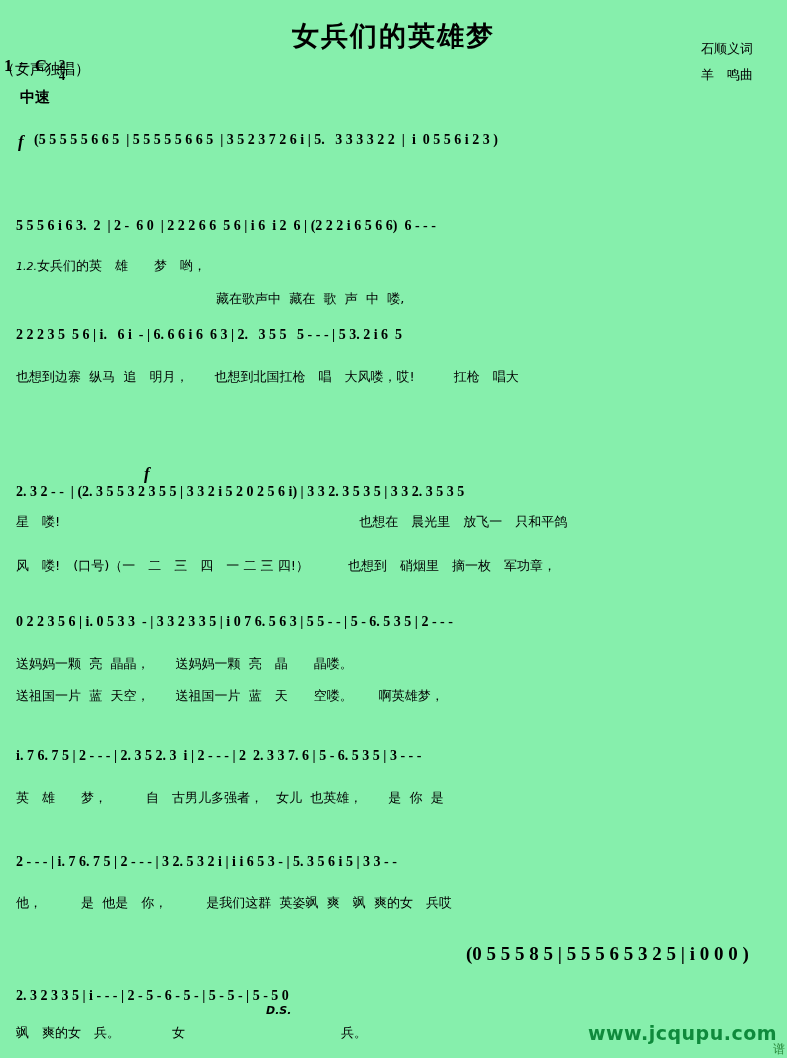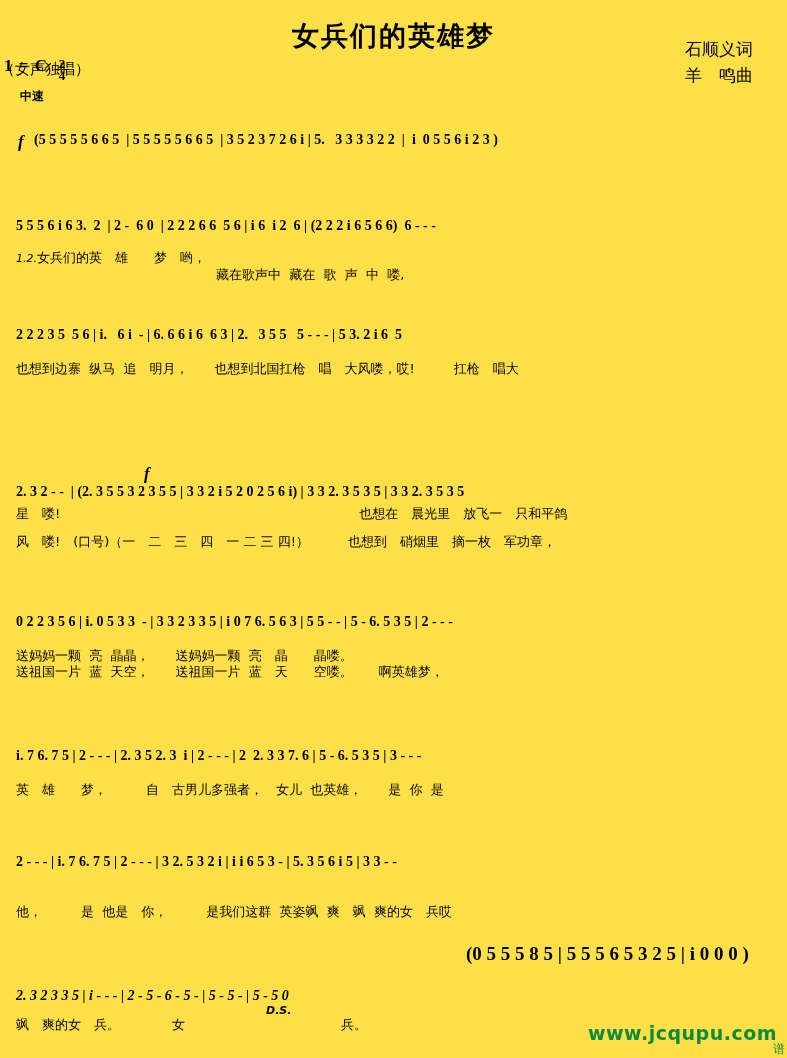--- a/index.html
+++ b/index.html
@@ -12,21 +12,21 @@
     height: 1058px;
     position: relative;
     font-family: "Liberation Serif", serif;
     color: #000000;
     overflow: hidden;
   }
   .sheet {
     position: relative;
     width: 787px;
     height: 1058px;
-    background: #fde047;
+    background: #86efac;
   }
 
   
   .title {
     position: absolute;
     top: 18px;
     left: 0;
     width: 787px;
     text-align: center;
     font-family: "DejaVu Sans", sans-serif;
@@ -42,21 +42,21 @@
     text-align: left;
     font-family: "DejaVu Sans", sans-serif;
     font-size: 15px;
   }
   .credits {
     position: absolute;
     top: 36px;
     right: 34px;
     text-align: left;
     font-family: "DejaVu Sans", sans-serif;
-    font-size: 17px;
+    font-size: 13px;
     line-height: 26px;
   }
   .keysig {
     position: absolute;
     top: 56px;
     left: 4px;
     font-family: "Liberation Serif", serif;
     font-size: 17px;
     font-weight: bold;
     letter-spacing: 1px;
@@ -80,21 +80,21 @@
     width: 13px;
     height: 1px;
     background: #000;
     margin: 1px 0;
   }
   .tempo {
     position: absolute;
     top: 88px;
     left: 20px;
     font-family: "DejaVu Sans", sans-serif;
-    font-size: 12px;
+    font-size: 15px;
     font-weight: bold;
   }
 
   
   .system {
     position: absolute;
     left: 16px;
     width: 756px;
   }
   .notes {
@@ -105,21 +105,21 @@
     white-space: pre;
     line-height: 28px;
   }
   .notes.small {
     font-size: 19px;
   }
   .lyricline {
     font-family: "DejaVu Sans", sans-serif;
     font-size: 13px;
     white-space: pre;
-    line-height: 16px;
+    line-height: 32px;
     letter-spacing: 0px;
   }
   .dyn {
     font-family: "Liberation Serif", serif;
     font-style: italic;
     font-weight: bold;
     font-size: 17px;
   }
   .idx {
     font-family: "DejaVu Sans", sans-serif;
@@ -193,26 +193,26 @@
     <div class="lyricline">送祖国一片  蓝  天空，　　送祖国一片  蓝　天　　空喽。　　啊英雄梦，</div>
   </div>
 
   <div class="system" style="top:742px;">
     <div class="notes">i. 7 6. 7 5 | 2 - - - | 2. 3 5 2. 3  i | 2 - - - | 2  2. 3 3 7. 6 | 5 - 6. 5 3 5 | 3 - - -</div>
     <div class="lyricline" style="margin-top:12px;">英　雄　　梦，　　　自　古男儿多强者，　女儿  也英雄，　　是  你  是</div>
   </div>
 
   <div class="system" style="top:848px;">
     <div class="notes">2 - - - | i. 7 6. 7 5 | 2 - - - | 3 2. 5 3 2 i | i i 6 5 3 - | 5. 3 5 6 i 5 | 3 3 - -</div>
-    <div class="lyricline" style="margin-top:28px;">他，　　　是  他是　你，　　　是我们这群  英姿飒  爽　飒  爽的女　兵哎</div>
+    <div class="lyricline" style="margin-top:11px;">他，　　　是  他是　你，　　　是我们这群  英姿飒  爽　飒  爽的女　兵哎</div>
   </div>
 
   <div class="system" style="top:940px;">
     <div class="notes small" style="padding-left:450px;">(0 5 5 5 8 5 | 5 5 5 6 5 3 2 5 | i 0 0 0 )</div>
-    <div class="notes" style="margin-top:14px;font-style:italic;">2. 3 2 3 3 5 | i - - - | 2 - 5 - 6 - 5 - | 5 - 5 - | 5 - 5 0</div>
+    <div class="notes" style="margin-top:14px;">2. 3 2 3 3 5 | i - - - | 2 - 5 - 6 - 5 - | 5 - 5 - | 5 - 5 0</div>
     <div class="idx" style="position:relative; left:250px; top:-6px; font-weight:bold;">D.S.</div>
     <div class="lyricline" style="margin-top:-6px;">飒　爽的女　兵。　　　　女　　　　　　　　　　　　兵。</div>
   </div>
 
   <div class="watermark">www.jcqupu.com</div>
   <div class="corner">谱</div>
 
 </div>
 
 </body></html>

